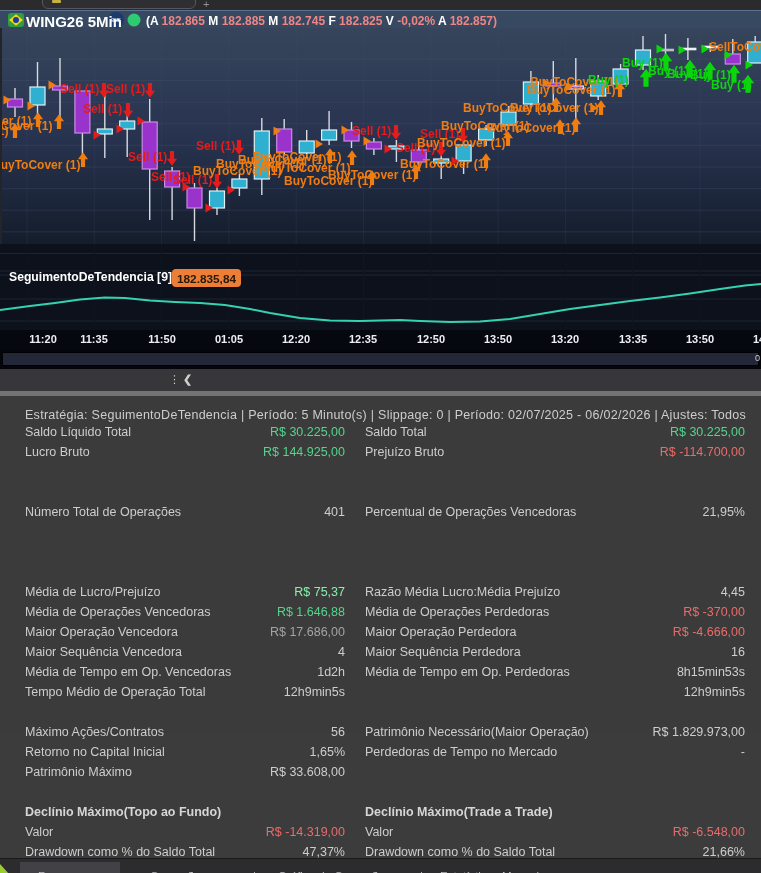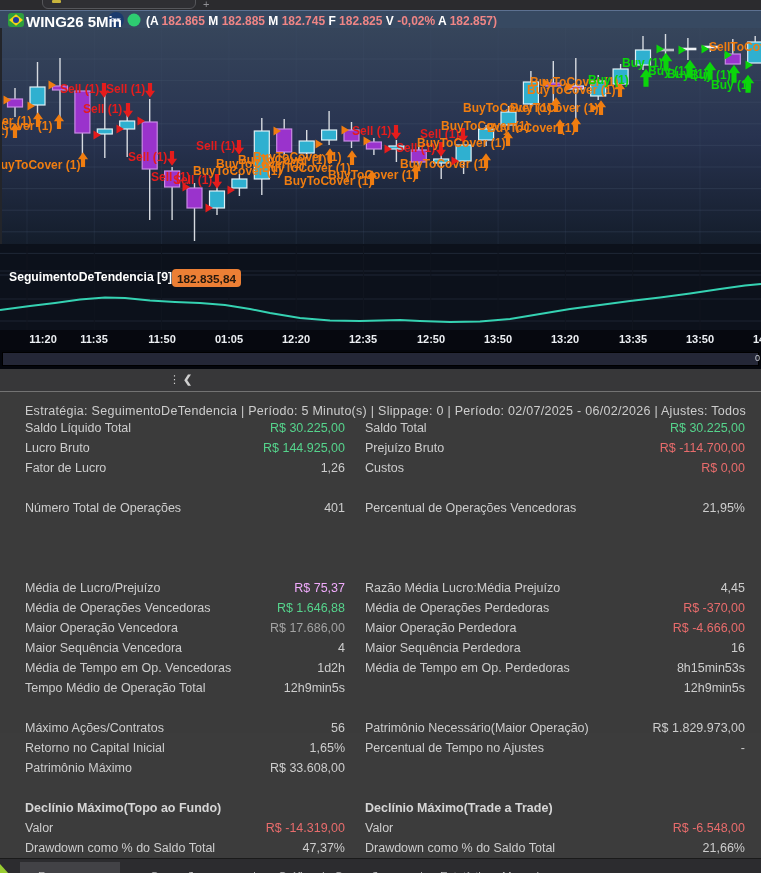--- a/index.html
+++ b/index.html
@@ -12,21 +12,21 @@
 .hdr .px{position:absolute;left:146px;top:3px;font-size:12px;font-weight:bold;color:#fff;white-space:nowrap}
 .hdr .px i{font-style:normal;color:#ef8585}
 .chart{position:absolute;left:0;top:28px;width:761px;height:302px}
 .taxis{position:absolute;left:0;top:330px;width:761px;height:20px;background:#06080f}
 .taxis span{position:absolute;top:3px;width:38px;text-align:center;font-size:11px;font-weight:bold;color:#eceff3}
 .scroll{position:absolute;left:0;top:350px;width:761px;height:19px;background:#04060c}
 .scroll .in{position:absolute;left:2px;top:2px;right:2px;height:14px;background:#242737;border:1px solid #000}
 .handle{position:absolute;left:0;top:369px;width:761px;height:22px;background:#373739}
 .handle .dots{position:absolute;left:169px;top:4px;color:#d0d0d0;font-size:11px}
 .handle .arr{position:absolute;left:183px;top:4px;color:#d0d0d0;font-size:11px;font-weight:bold}
-.stats{position:absolute;left:0;top:391px;width:761px;height:342px;background:#3b3b3b;border-top:1px solid #737373}
+.stats{position:absolute;left:0;top:391px;width:761px;height:342px;background:#3b3b3b;border-top:5px solid #737373}
 .srow{position:absolute;left:0;width:761px;height:20px;font-size:12.5px;color:#cdcdcd}
 .srow .lab{position:absolute;top:2px;white-space:nowrap}
 .srow .l1{left:25px}
 .srow .l2{left:365px}
 .srow .val{position:absolute;top:2px;text-align:right;white-space:nowrap}
 .srow .v1{right:416px}
 .srow .v2{right:16px}
 .srow.b .lab{font-weight:bold;color:#d6d6d6}
 .tabbar{position:absolute;left:0;top:858px;width:761px;height:15px;background:#2c2c2f;border-top:1px solid #1a1a1a}
 .tabbar .act{position:absolute;left:20px;top:3px;width:100px;height:12px;background:#424246}
@@ -299,35 +299,29 @@
       <span class="val v1" style="color:#55d48c">R$ 30.225,00</span>
       <span class="lab l2">Saldo Total</span>
       <span class="val v2" style="color:#55d48c">R$ 30.225,00</span>
     </div>
 <div class="srow" style="top:47px">
       <span class="lab l1">Lucro Bruto</span>
       <span class="val v1" style="color:#55d48c">R$ 144.925,00</span>
       <span class="lab l2">Prejuízo Bruto</span>
       <span class="val v2" style="color:#e86c6c">R$ -114.700,00</span>
     </div>
-<div class="srow" style="top:67px">
-      <span class="lab l1">Fator de Lucro</span>
-      <span class="val v1" style="color:#cdcdcd">1,26</span>
-      <span class="lab l2">Custos</span>
-      <span class="val v2" style="color:#e86c6c">R$ 0,00</span>
-    </div>
 <div class="srow" style="top:107px">
       <span class="lab l1">Número Total de Operações</span>
       <span class="val v1" style="color:#cdcdcd">401</span>
       <span class="lab l2">Percentual de Operações Vencedoras</span>
       <span class="val v2" style="color:#cdcdcd">21,95%</span>
     </div>
 <div class="srow" style="top:187px">
       <span class="lab l1">Média de Lucro/Prejuízo</span>
-      <span class="val v1" style="color:#f0abfc">R$ 75,37</span>
+      <span class="val v1" style="color:#86efac">R$ 75,37</span>
       <span class="lab l2">Razão Média Lucro:Média Prejuízo</span>
       <span class="val v2" style="color:#cdcdcd">4,45</span>
     </div>
 <div class="srow" style="top:207px">
       <span class="lab l1">Média de Operações Vencedoras</span>
       <span class="val v1" style="color:#55d48c">R$ 1.646,88</span>
       <span class="lab l2">Média de Operações Perdedoras</span>
       <span class="val v2" style="color:#e86c6c">R$ -370,00</span>
     </div>
 <div class="srow" style="top:227px">
@@ -355,21 +349,21 @@
     </div>
 <div class="srow" style="top:327px">
       <span class="lab l1">Máximo Ações/Contratos</span>
       <span class="val v1" style="color:#cdcdcd">56</span>
       <span class="lab l2">Patrimônio Necessário(Maior Operação)</span>
       <span class="val v2" style="color:#cdcdcd">R$ 1.829.973,00</span>
     </div>
 <div class="srow" style="top:347px">
       <span class="lab l1">Retorno no Capital Inicial</span>
       <span class="val v1" style="color:#cdcdcd">1,65%</span>
-      <span class="lab l2">Percentual de Tempo no Ajustes</span>
+      <span class="lab l2">Perdedoras de Tempo no Mercado</span>
       <span class="val v2" style="color:#cdcdcd">-</span>
     </div>
 <div class="srow" style="top:367px">
       <span class="lab l1">Patrimônio Máximo</span>
       <span class="val v1" style="color:#cdcdcd">R$ 33.608,00</span>
     </div>
 <div class="srow b" style="top:407px">
       <span class="lab l1">Declínio Máximo(Topo ao Fundo)</span>
       <span class="lab l2">Declínio Máximo(Trade a Trade)</span>
     </div>

